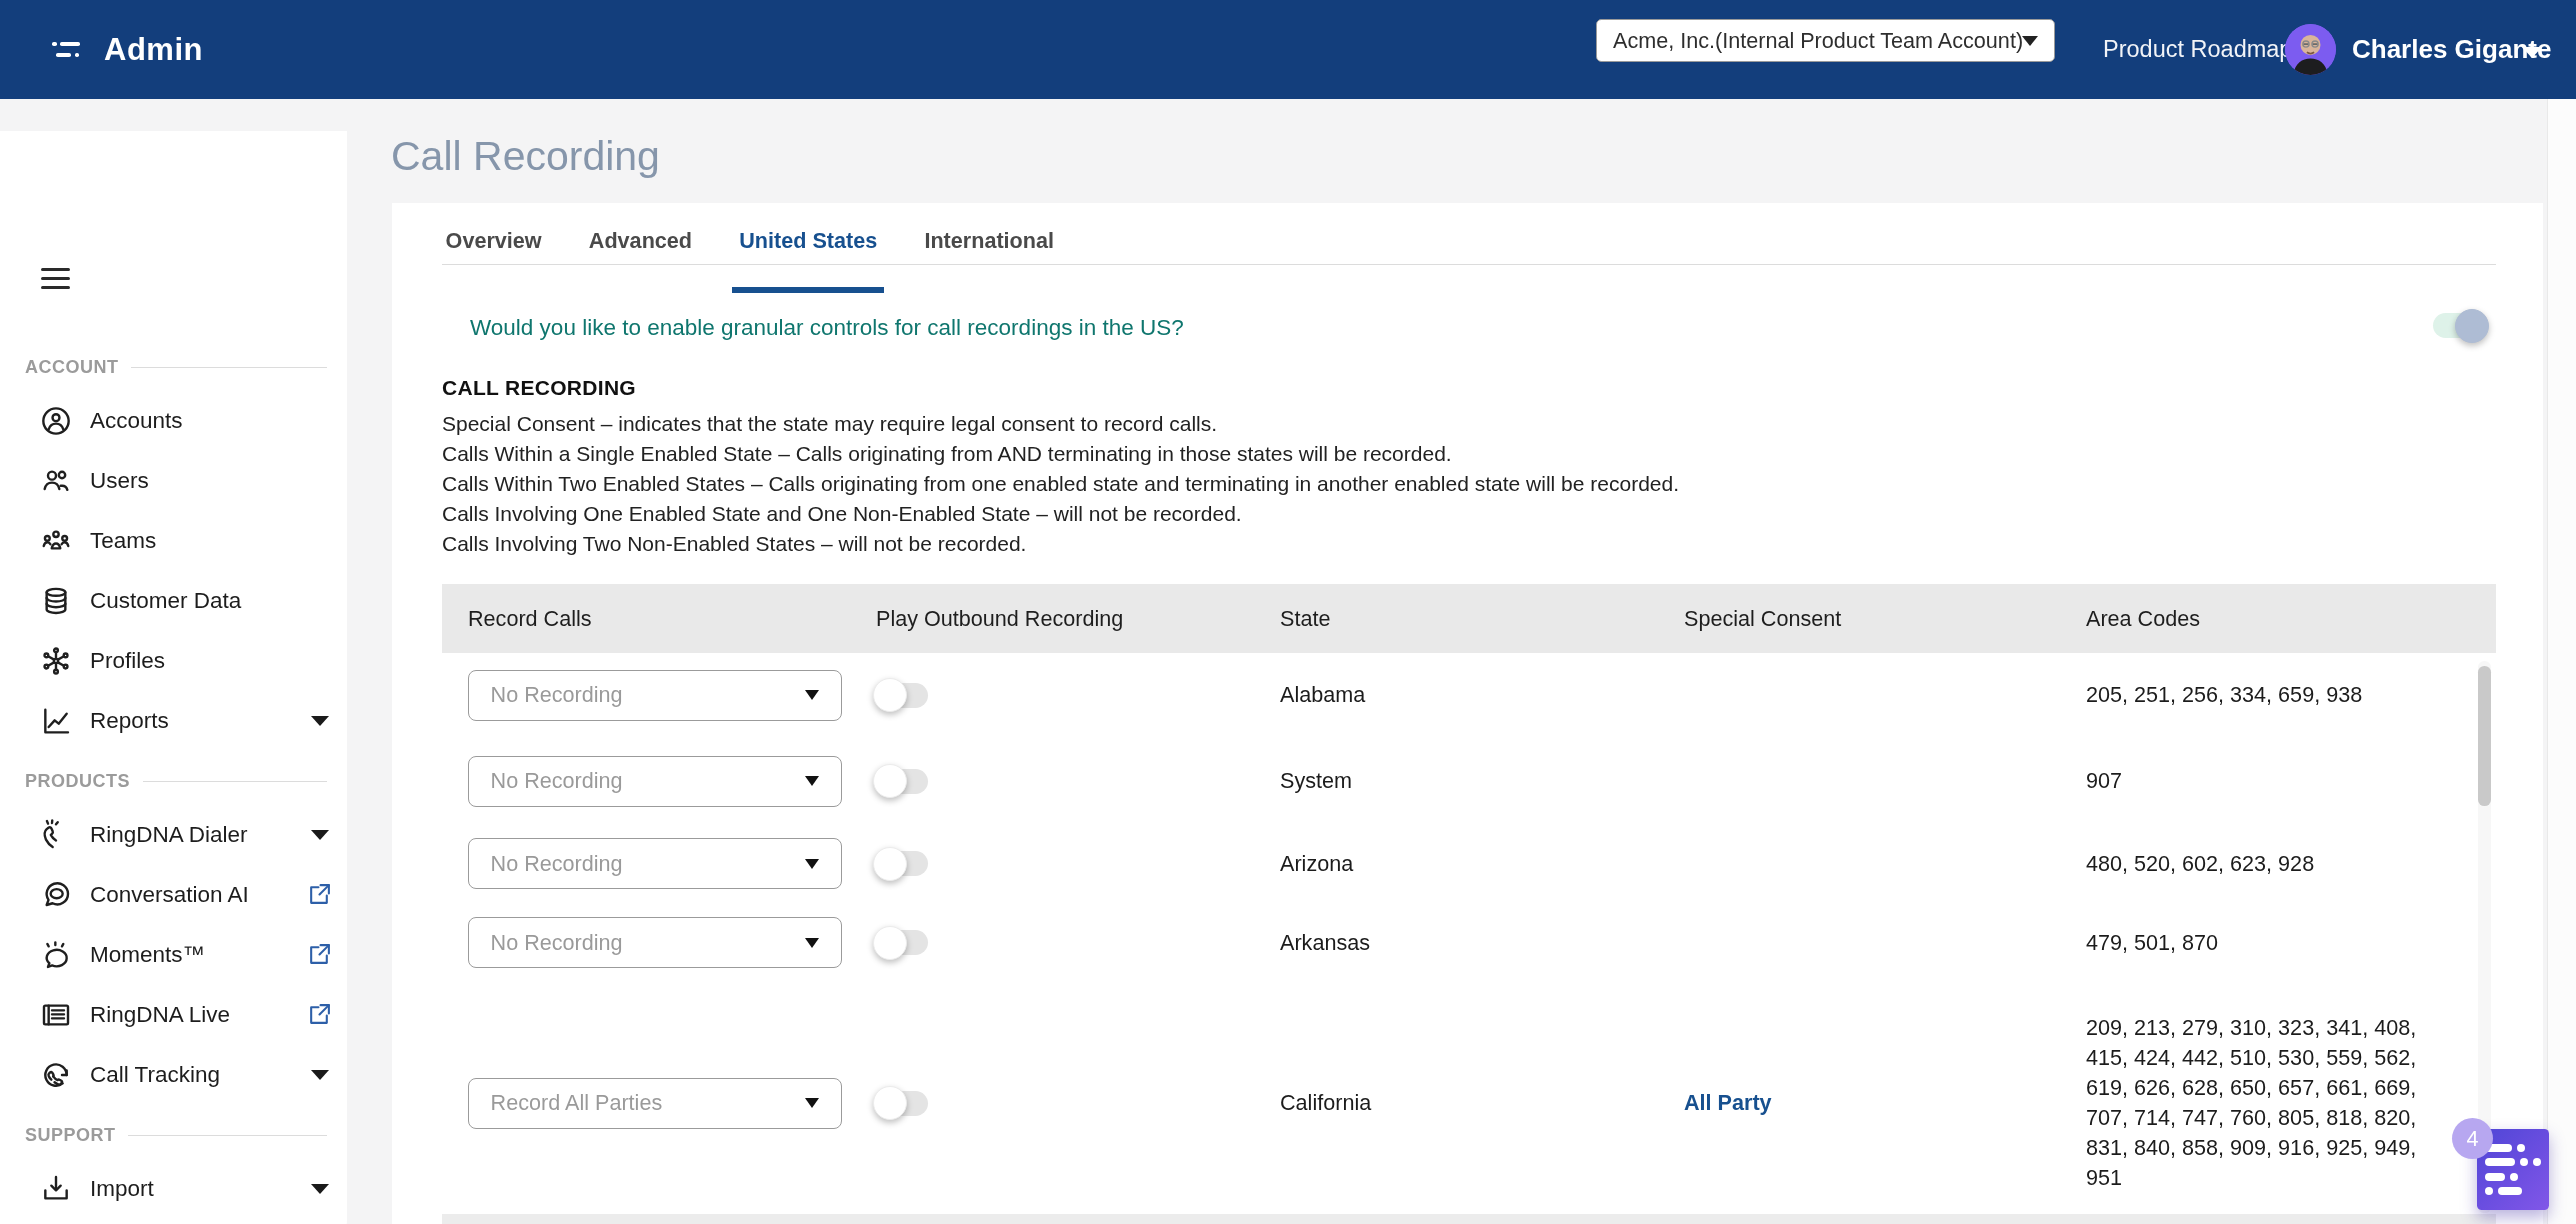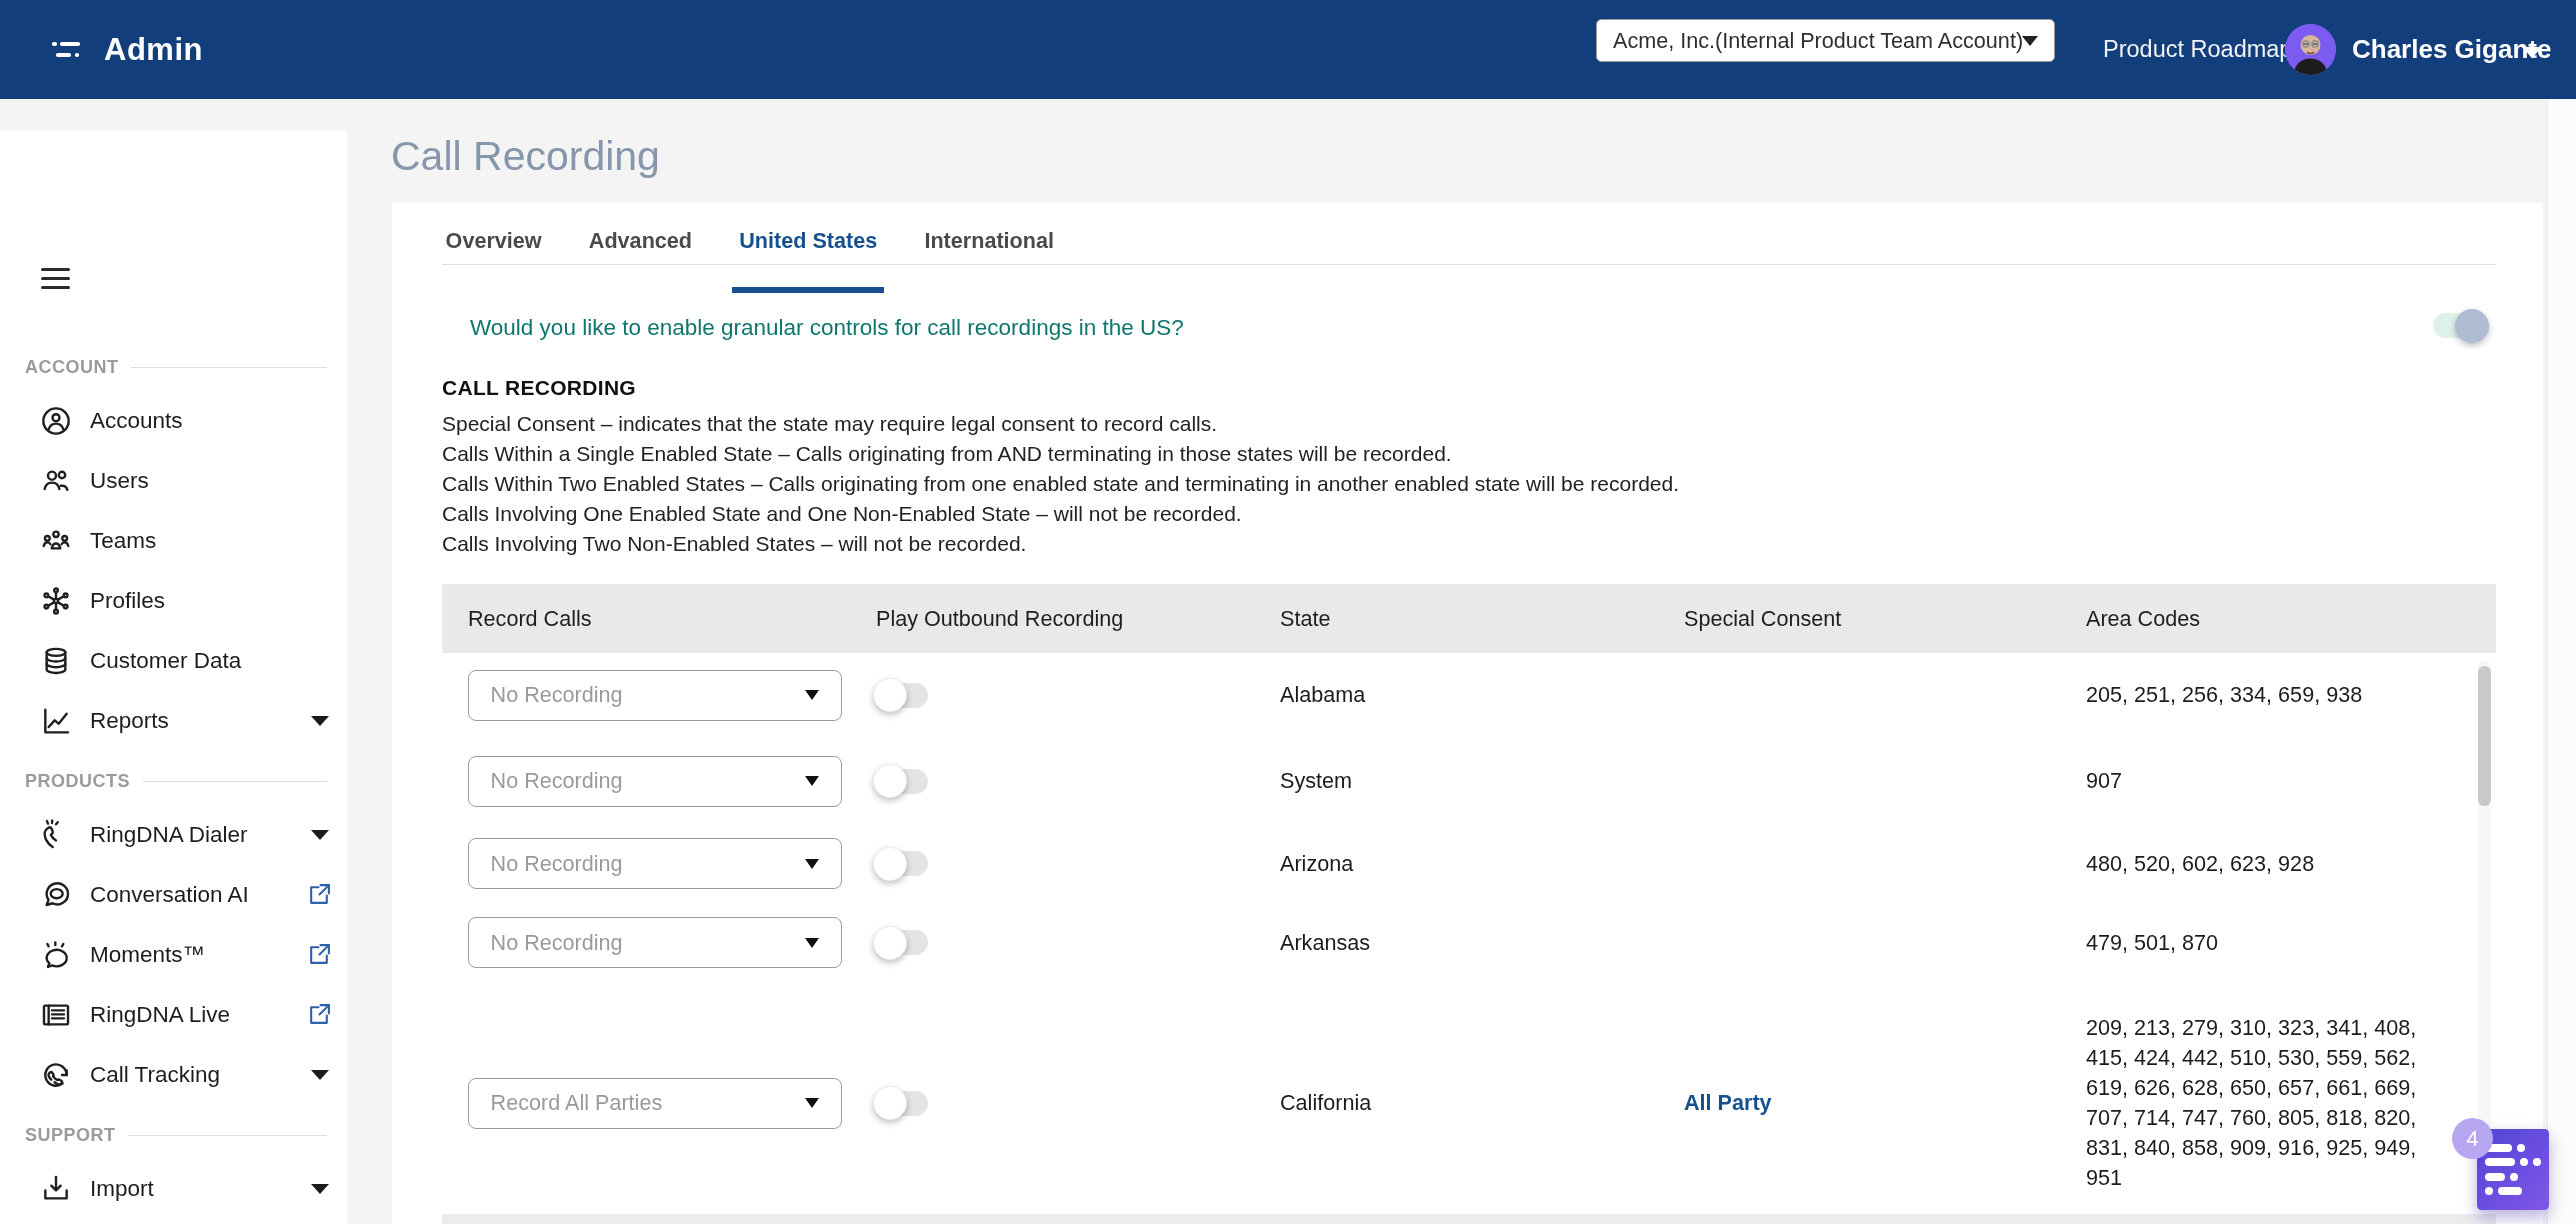--- a/index.html
+++ b/index.html
@@ -172,46 +172,46 @@
               <path d="M8.8 17.5c.5-2.4 1.7-3.6 3.2-3.6s2.7 1.2 3.2 3.6z"></path>
               <path d="M2.8 15.8c.4-1.9 1.4-2.9 2.7-2.9 1 0 1.8.5 2.3 1.5"></path>
               <path d="M21.2 15.8c-.4-1.9-1.4-2.9-2.7-2.9-1 0-1.8.5-2.3 1.5"></path>
             </svg>
           </span>
         <span class="lbl">Teams</span>
       </div>
       <div class="nav-item">
         <span class="ic">
             <svg class="icstroke" width="32" height="32" viewBox="0 0 24 24">
+              <ellipse cx="12" cy="5.5" rx="7" ry="2.6"></ellipse>
+              <path d="M5 5.5v4.3c0 1.4 3.1 2.6 7 2.6s7-1.2 7-2.6V5.5"></path>
+              <path d="M5 9.8v4.3c0 1.4 3.1 2.6 7 2.6s7-1.2 7-2.6V9.8"></path>
+              <path d="M5 14.1v4.3c0 1.4 3.1 2.6 7 2.6s7-1.2 7-2.6v-4.3"></path>
+            </svg>
+          </span>
+        <span class="lbl">Customer Data</span>
+      </div>
+      <div class="nav-item">
+        <span class="ic">
+            <svg class="icstroke" width="32" height="32" viewBox="0 0 24 24">
               <circle cx="12" cy="12" r="1.6"></circle>
               <path d="M12 10.4V5.6M12 13.6v4.8M10.6 11l-4.2-2.4M13.4 11l4.2-2.4M10.6 13l-4.2 2.4M13.4 13l4.2 2.4"></path>
               <circle cx="12" cy="4" r="1.4"></circle>
               <circle cx="12" cy="20" r="1.4"></circle>
               <circle cx="4.8" cy="7.8" r="1.4"></circle>
               <circle cx="19.2" cy="7.8" r="1.4"></circle>
               <circle cx="4.8" cy="16.2" r="1.4"></circle>
               <circle cx="19.2" cy="16.2" r="1.4"></circle>
             </svg>
           </span>
         <span class="lbl">Profiles</span>
       </div>
       <div class="nav-item">
         <span class="ic">
             <svg class="icstroke" width="32" height="32" viewBox="0 0 24 24">
-              <ellipse cx="12" cy="5.5" rx="7" ry="2.6"></ellipse>
-              <path d="M5 5.5v4.3c0 1.4 3.1 2.6 7 2.6s7-1.2 7-2.6V5.5"></path>
-              <path d="M5 9.8v4.3c0 1.4 3.1 2.6 7 2.6s7-1.2 7-2.6V9.8"></path>
-              <path d="M5 14.1v4.3c0 1.4 3.1 2.6 7 2.6s7-1.2 7-2.6v-4.3"></path>
-            </svg>
-          </span>
-        <span class="lbl">Customer Data</span>
-      </div>
-      <div class="nav-item">
-        <span class="ic">
-            <svg class="icstroke" width="32" height="32" viewBox="0 0 24 24">
               <path d="M4 3.5v17h17"></path>
               <path d="M6.5 16.5l4.5-5 3 2.5 6-7.5"></path>
             </svg>
           </span>
         <span class="lbl">Reports</span>
         <span class="trail-caret"></span>
       </div>
 
       <div class="sec-label">
         <span>PRODUCTS</span>

